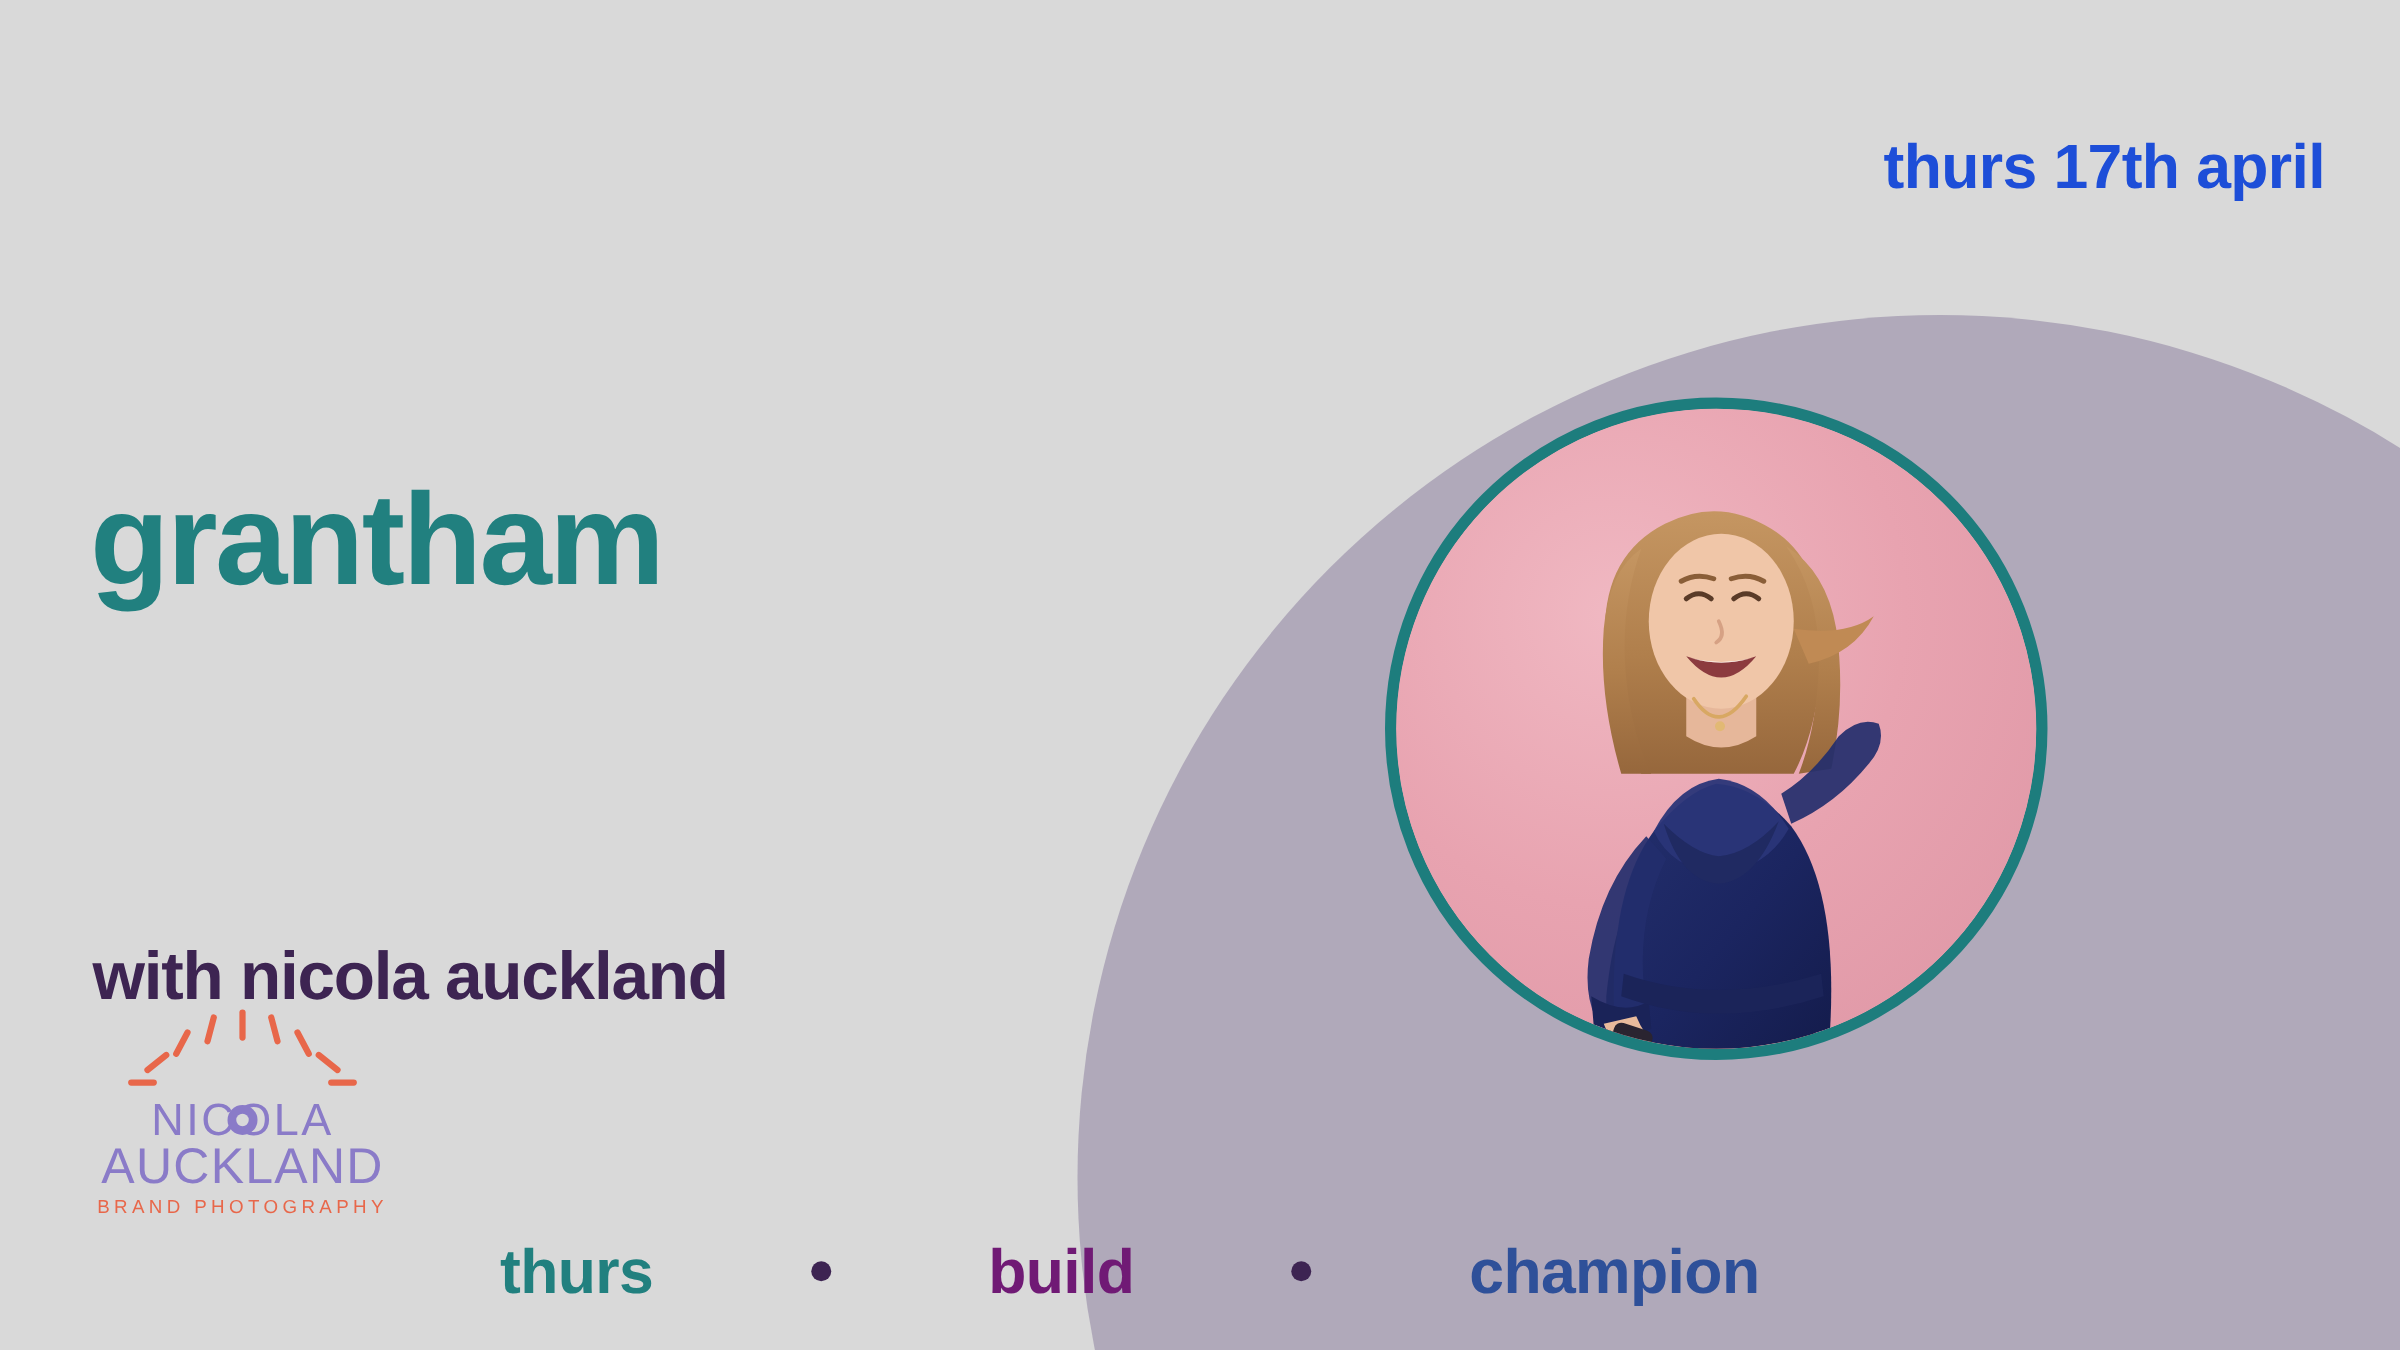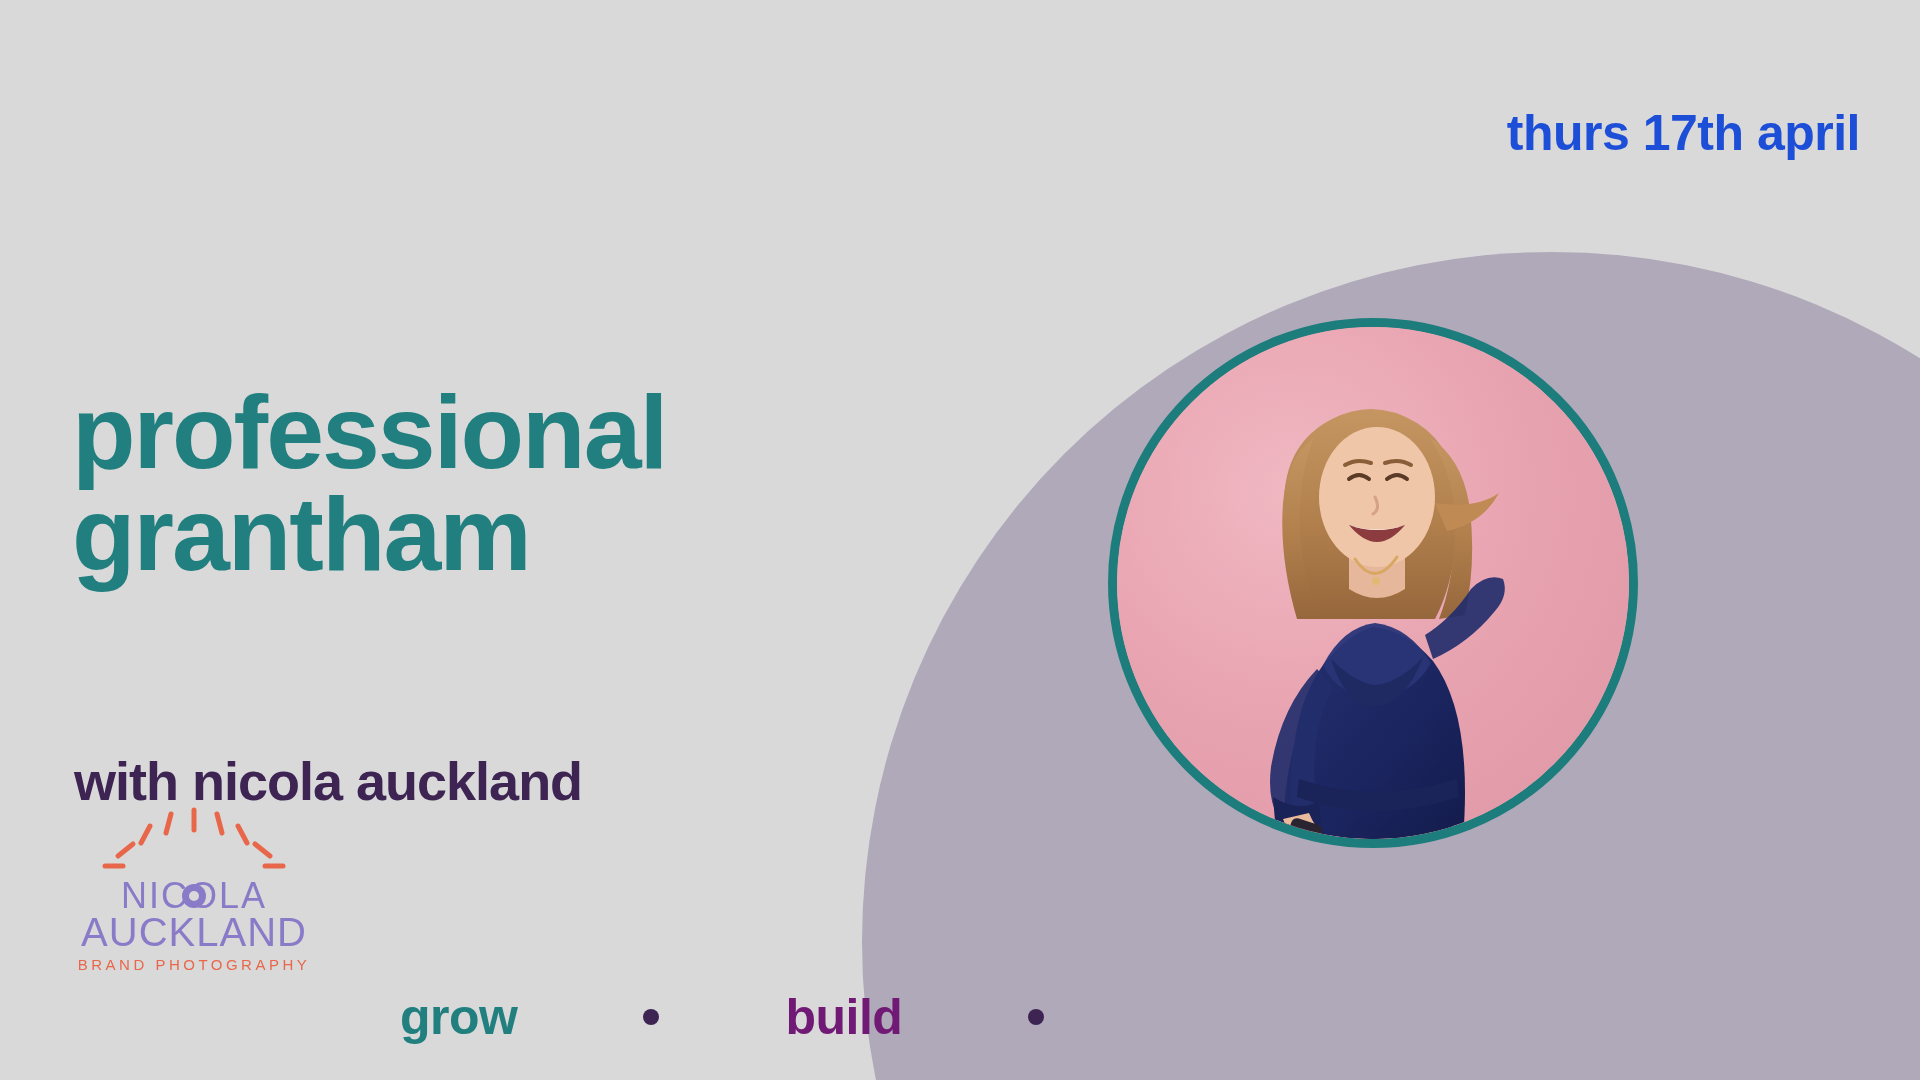--- a/index.html
+++ b/index.html
@@ -144,21 +144,20 @@
 <body>
 
 <div id="poster">
 
   <div class="blob"></div>
 
 
   <div class="date">thurs 17th  april</div>
 
   <div class="headline">
-    <span class="l1">professional</span>
     <span class="l2">grantham</span>
   </div>
 
   <div class="subtitle">with nicola auckland</div>
 
   <div class="na-logo">
     <svg viewBox="0 0 232 180" xmlns="http://www.w3.org/2000/svg">
       <g stroke="#e8674a" stroke-width="5" stroke-linecap="round">
         <line x1="116" y1="12" x2="116" y2="32"></line>
         <line x1="93" y1="16" x2="88" y2="35"></line>
@@ -174,28 +173,29 @@
       <g fill="#8a7bc8">
         <circle cx="116" cy="98" r="12"></circle>
         <circle cx="116" cy="98" r="5" fill="#d9d9d9"></circle>
       </g>
       <text x="116" y="148" text-anchor="middle" font-family="Liberation Sans, sans-serif" font-size="40" letter-spacing="1" fill="#8a7bc8">AUCKLAND</text>
       <text x="116" y="172" text-anchor="middle" font-family="Liberation Sans, sans-serif" font-size="15" letter-spacing="3.5" fill="#e8674a">BRAND PHOTOGRAPHY</text>
     </svg>
   </div>
 
   <div class="tagline">
-    <span class="word tag-grow">grow</span>
+    <span class="word tag-grow">thurs</span>
     <span class="gap-a"></span>
     <span class="sep"></span>
     <span class="gap-b"></span>
     <span class="word tag-build">build</span>
     <span class="gap-c"></span>
     <span class="sep"></span>
     <span class="gap-d"></span>
+    <span class="word tag-champion">champion</span>
   </div>
 
   <div class="portrait">
     <div class="ph-bg"></div>
     <svg viewBox="0 0 512 512" xmlns="http://www.w3.org/2000/svg">
       <defs>
         <clipPath id="pclip">
             <circle cx="256" cy="256" r="256"></circle>
           </clipPath>
         <linearGradient id="topg" x1="0" y1="0" x2="1" y2="1">

